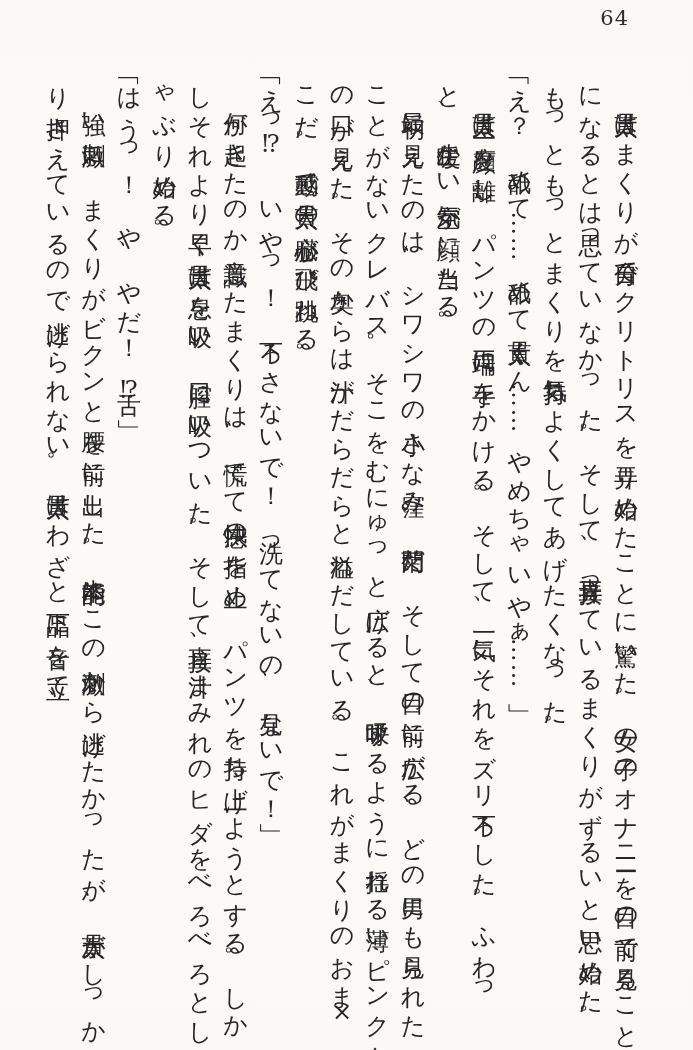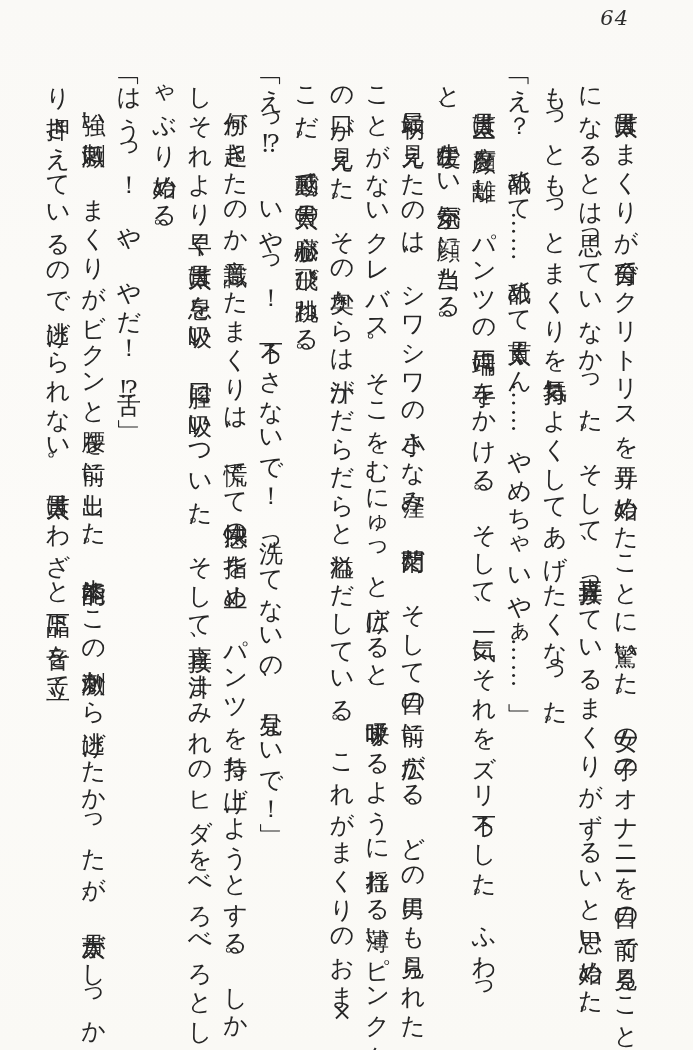--- a/index.html
+++ b/index.html
@@ -17,21 +17,20 @@
   .page {
     position: absolute;
     inset: 0;
     background: linear-gradient(180deg, #faf9f6 0%, #fcfbf8 55%, #faf9f5 100%);
   }
   .page-number {
     position: absolute;
     top: 6px;
     right: 64px;
     font-size: 21px;
-    font-style: italic;
     color: #2e2e2e;
     letter-spacing: 1px;
   }
   .text-block {
     position: absolute;
     top: 70px;
     right: 50px;
     height: 974px;
     writing-mode: vertical-rl;
     text-orientation: mixed;

